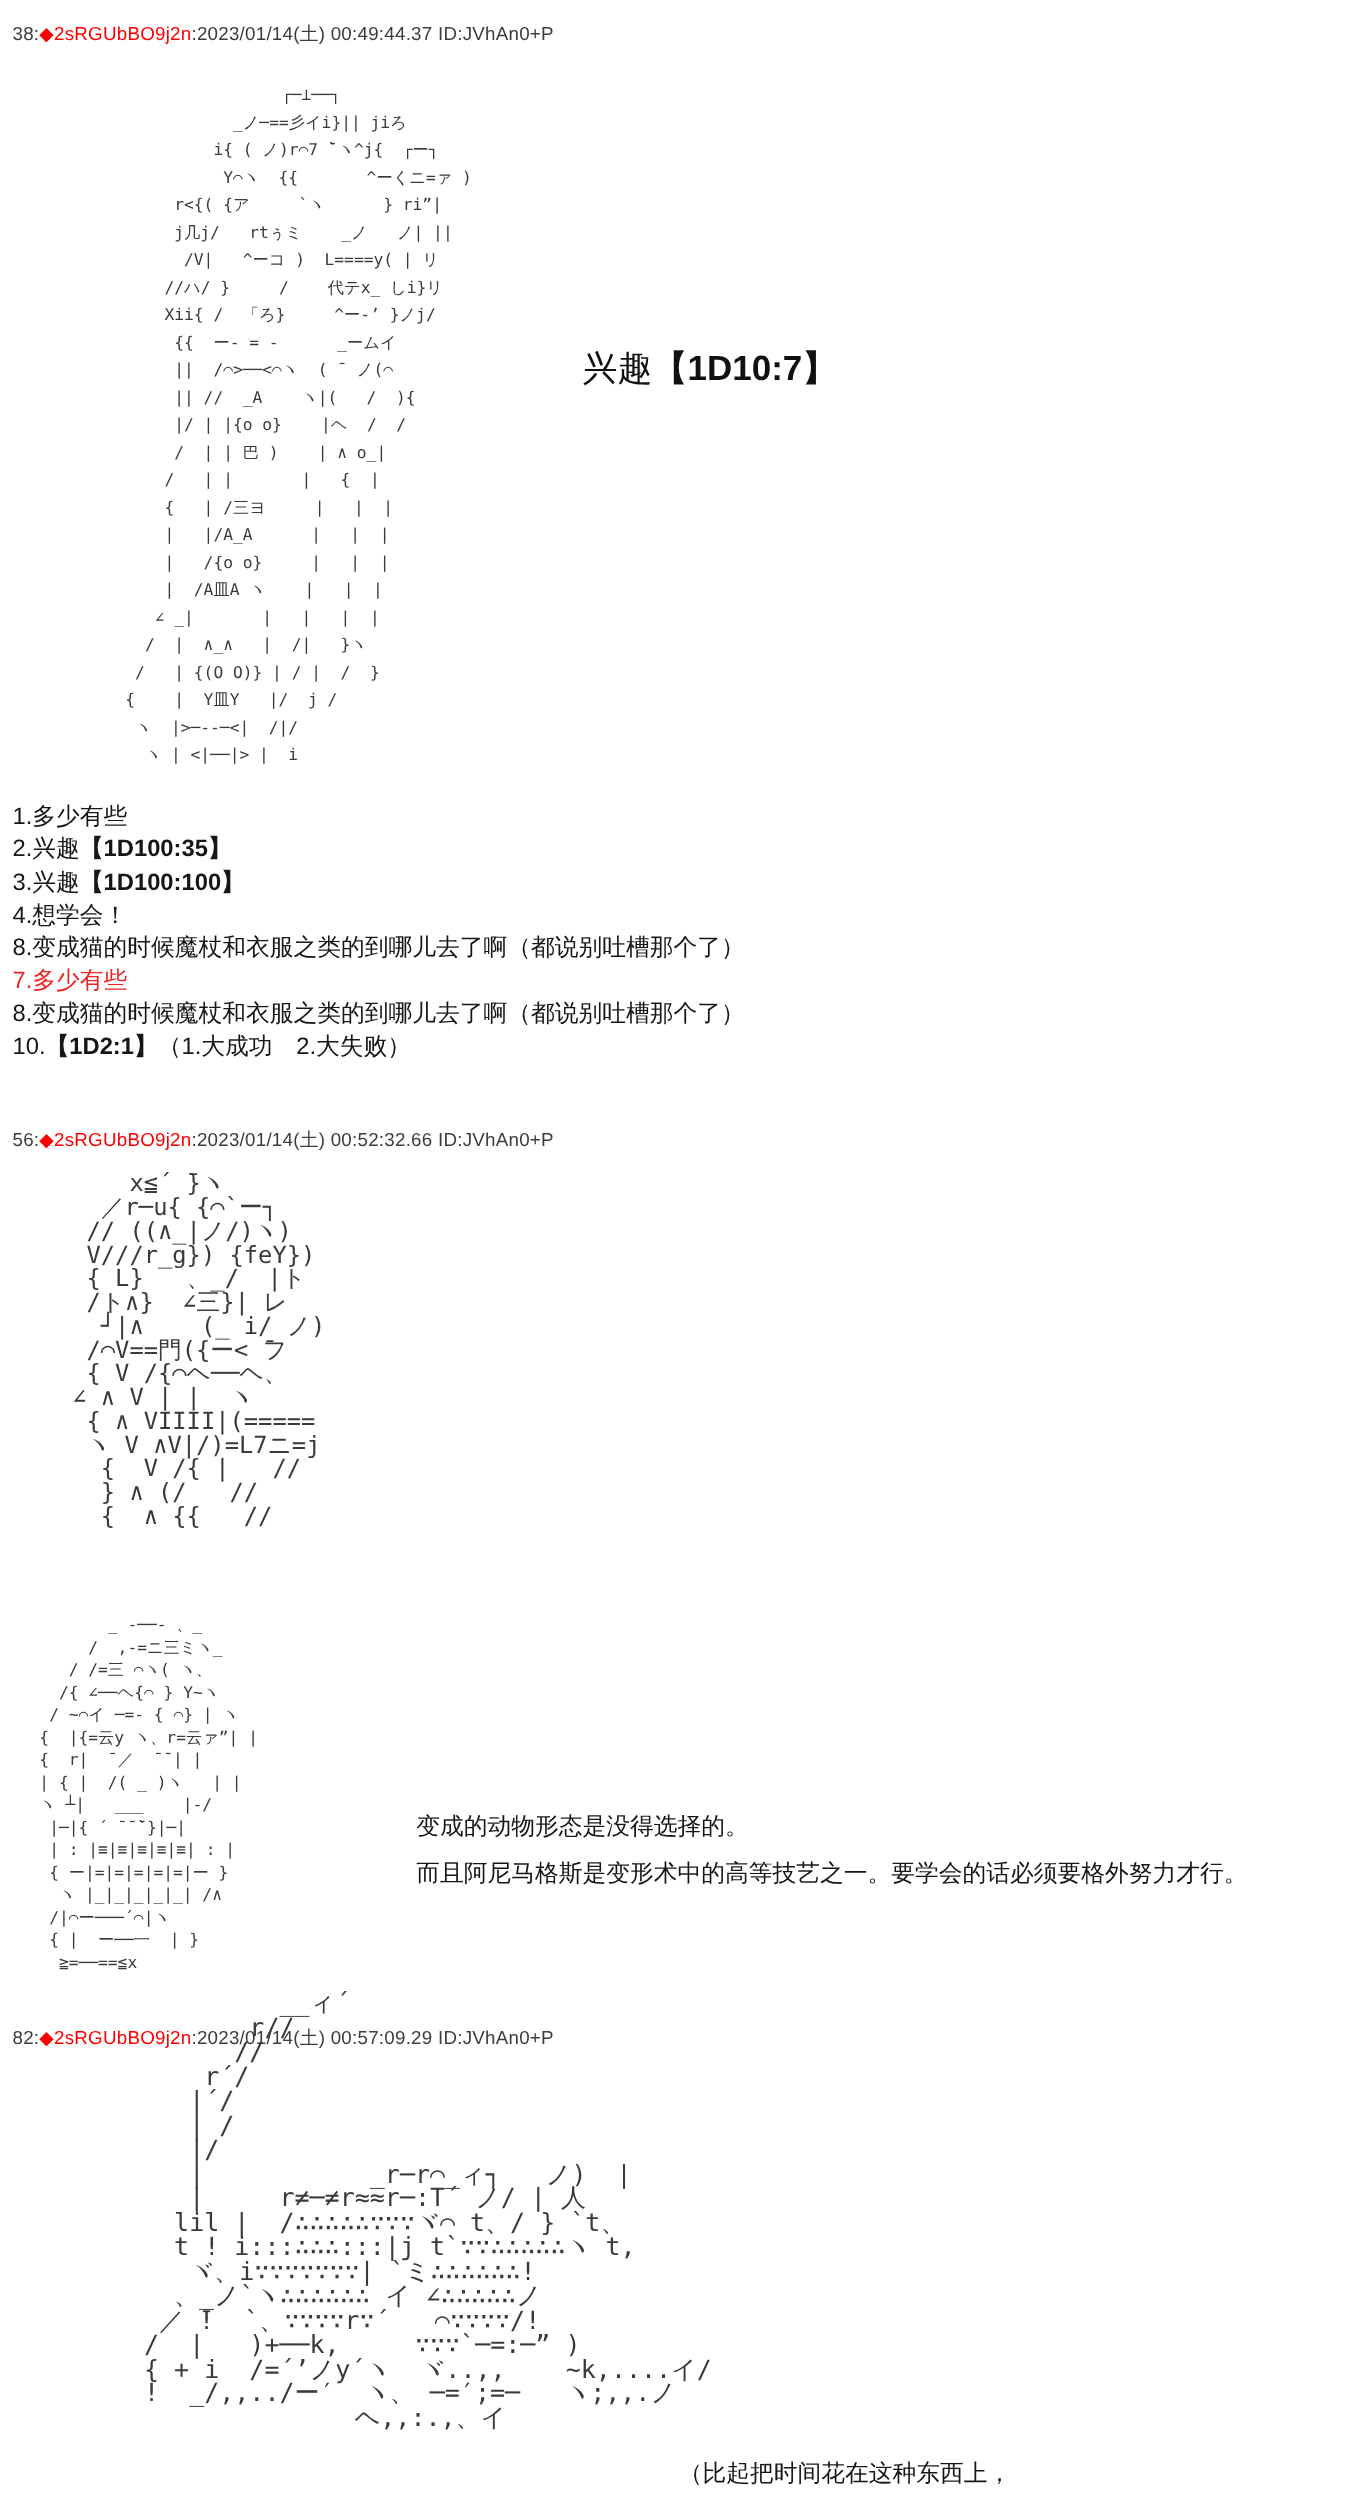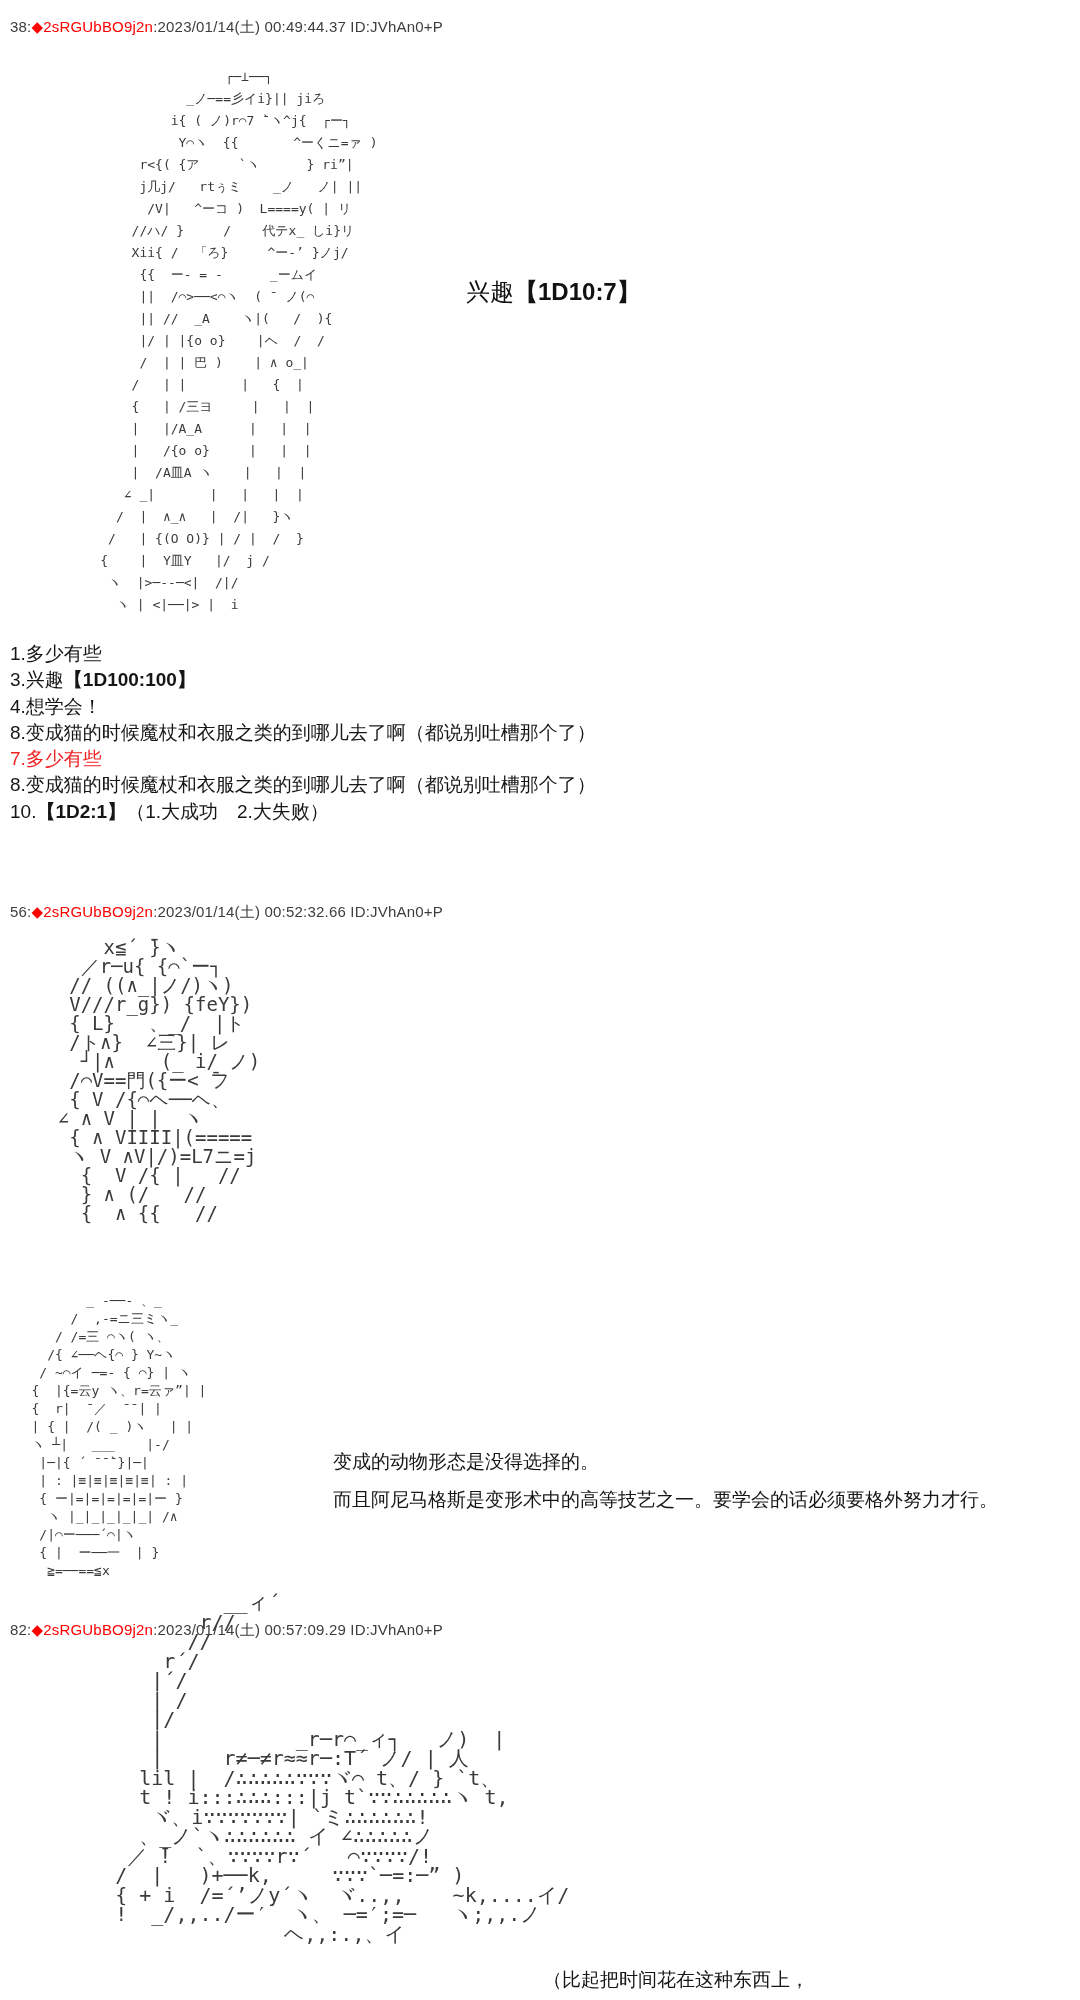--- a/index.html
+++ b/index.html
@@ -17,21 +17,21 @@
   .aa{
     position:absolute;margin:0;color:#3a3a3a;
     font-family:"DejaVu Sans Mono","Liberation Mono",monospace;
     white-space:pre;
   }
   .aa.a1{left:22px;top:66px;font-size:13px;line-height:22px;}
   .aa.a2{left:12px;top:938px;font-size:19px;line-height:19px;}
   .aa.a3{left:8px;top:1292px;font-size:13px;line-height:18px;}
   .aa.a4{left:55px;top:1593px;font-size:20px;line-height:19.5px;}
   .dice-line{
-    position:absolute;left:466px;top:276px;font-size:24px;color:#111;
+    position:absolute;left:466px;top:276px;font-size:28px;color:#111;
     white-space:nowrap;
   }
   .dice{font-weight:700;}
   .options{
     position:absolute;left:10px;top:641px;font-size:19px;color:#161616;
     line-height:26.3px;white-space:nowrap;
   }
   .opt-red{color:#f02222;}
   .dialogue{
     position:absolute;font-size:19px;color:#161616;line-height:38px;
@@ -71,20 +71,21 @@
             /  |  ∧_∧   |  /|   }ヽ
            /   | {(O O)} | / |  /  }
           {    |  Y皿Y   |/  j /
            ヽ  |&gt;─--─&lt;|  /|/
             ヽ | &lt;|──|&gt; |  i</pre>
 
   <div class="dice-line"><span>兴趣</span><span class="dice">【1D10:7】</span></div>
 
   <div class="options">
     <div><span>1.多少有些</span><span class="dice"></span><span></span></div>
+    <div><span>2.兴趣</span><span class="dice">【1D100:35】</span><span></span></div>
     <div><span>3.兴趣</span><span class="dice">【1D100:100】</span><span></span></div>
     <div><span>4.想学会！</span><span class="dice"></span><span></span></div>
     <div><span>8.变成猫的时候魔杖和衣服之类的到哪儿去了啊（都说别吐槽那个了）</span><span class="dice"></span><span></span></div>
     <div class="opt-red"><span>7.多少有些</span><span class="dice"></span><span></span></div>
     <div><span>8.变成猫的时候魔杖和衣服之类的到哪儿去了啊（都说别吐槽那个了）</span><span class="dice"></span><span></span></div>
     <div><span>10.</span><span class="dice">【1D2:1】</span><span>（1.大成功　2.大失败）</span></div>
   </div>
 
   <div class="post-header" style="top:903px"><span>56:</span><span class="trip">◆2sRGUbBO9j2n</span><span>:2023/01/14(土) 00:52:32.66 ID:JVhAn0+P</span></div>
 

